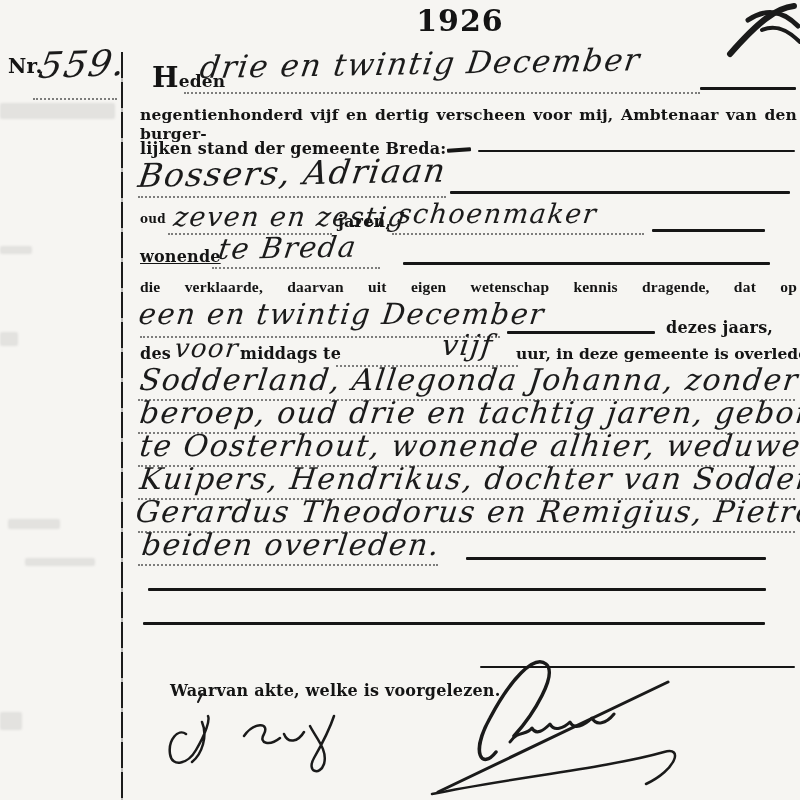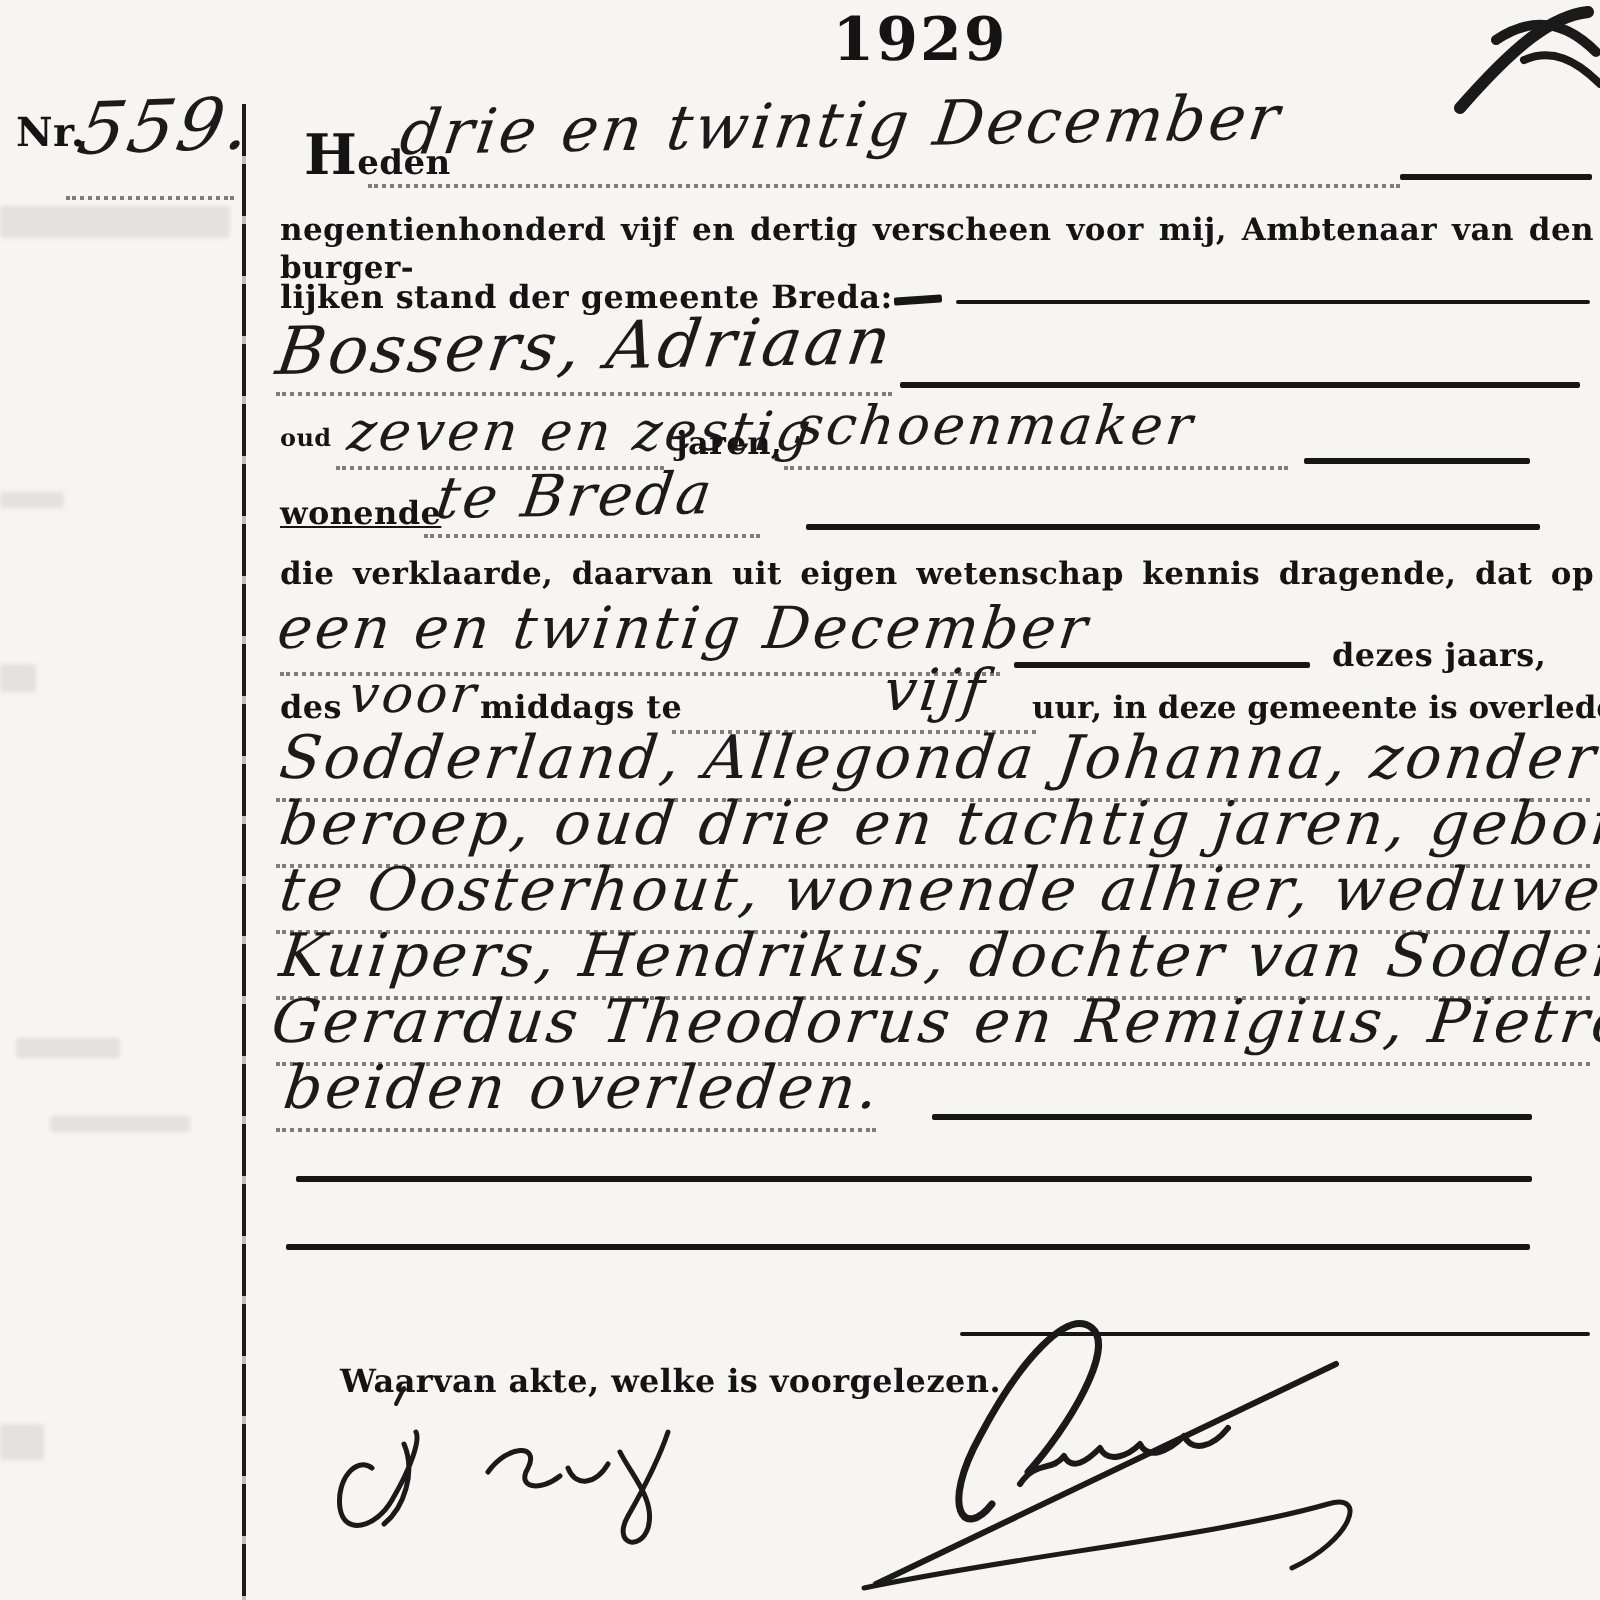--- a/index.html
+++ b/index.html
@@ -35,21 +35,21 @@
 
 <div id="page">
 
   <div class="smudge" style="left:0;top:103px;width:115px;height:16px;"></div>
   <div class="smudge" style="left:0;top:246px;width:32px;height:8px;"></div>
   <div class="smudge" style="left:0;top:332px;width:18px;height:14px;"></div>
   <div class="smudge" style="left:8px;top:519px;width:52px;height:10px;"></div>
   <div class="smudge" style="left:25px;top:558px;width:70px;height:8px;"></div>
   <div class="smudge" style="left:0;top:712px;width:22px;height:18px;"></div>
 
-  <div class="printed" style="left:380px;top:2px;width:160px;text-align:center;font-size:30px;letter-spacing:1px;">1929</div>
+  <div class="printed" style="left:380px;top:2px;width:160px;text-align:center;font-size:30px;letter-spacing:1px;">1926</div>
 
   <svg style="left:718px;top:0;width:82px;height:60px;" viewBox="0 0 82 60">
     <path class="ink" style="stroke-width:6;" d="M76,6 C58,8 40,22 12,54"></path>
     <path class="ink" style="stroke-width:5;" d="M30,20 C48,8 64,10 80,26"></path>
     <path class="ink" style="stroke-width:4;" d="M44,30 C58,24 70,30 82,42"></path>
   </svg>
 
   <div class="printed" style="left:8px;top:54px;font-size:20px;">Nr.</div>
   <div class="hw" style="left:36px;top:46px;font-size:36px;transform:skewX(-12deg) rotate(-2deg);">559.</div>
   <div class="dot" style="left:33px;top:98px;width:84px;"></div>
@@ -77,21 +77,21 @@
   <div class="printed" style="left:338px;top:212px;font-size:16px;">jaren,</div>
   <div class="hw" style="left:396px;top:199px;font-size:27px;">schoenmaker</div>
   <div class="dot" style="left:392px;top:233px;width:252px;"></div>
   <div class="bar" style="left:652px;top:229px;width:113px;"></div>
 
   <div class="printed" style="left:140px;top:247px;font-size:16px;text-decoration:underline;">wonende</div>
   <div class="hw" style="left:216px;top:234px;font-size:29px;transform:skewX(-9deg) rotate(-1deg);">te Breda</div>
   <div class="dot" style="left:212px;top:267px;width:168px;"></div>
   <div class="bar" style="left:403px;top:262px;width:367px;"></div>
 
-  <div class="printed just" style="left:140px;top:277px;width:657px;">die verklaarde, daarvan uit eigen wetenschap kennis dragende, dat op</div>
+  <div class="printed just" style="left:140px;top:277px;width:657px;font-family:Liberation Serif, serif;">die verklaarde, daarvan uit eigen wetenschap kennis dragende, dat op</div>
 
   <div class="hw" style="left:137px;top:299px;font-size:29px;">een en twintig December</div>
   <div class="dot" style="left:140px;top:336px;width:360px;"></div>
   <div class="bar" style="left:507px;top:331px;width:148px;"></div>
   <div class="printed" style="left:666px;top:318px;font-size:16px;">dezes jaars,</div>
 
   <div class="printed" style="left:140px;top:344px;font-size:16px;">des</div>
   <div class="hw" style="left:173px;top:334px;font-size:26px;">voor</div>
   <div class="printed" style="left:240px;top:344px;font-size:16px;">middags te</div>
   <div class="dot" style="left:336px;top:365px;width:182px;"></div>

